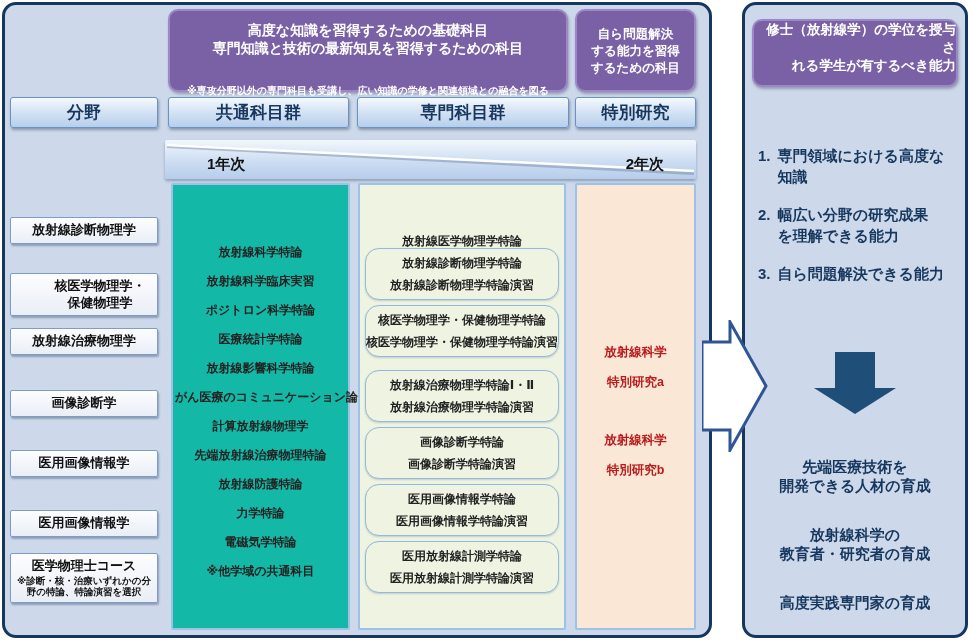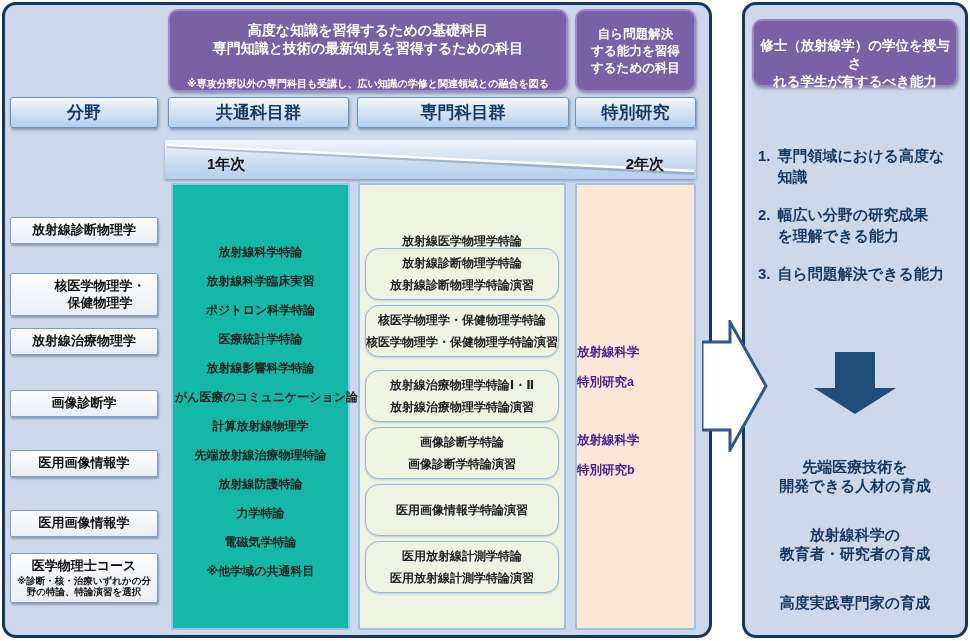--- a/index.html
+++ b/index.html
@@ -21,28 +21,28 @@
 
   
   .purple {
     position:absolute; background:#7a61a6;
     border:2px solid #9d87c6; border-radius:10px;
     color:#ffffff; text-align:center;
     box-shadow:1px 2px 3px rgba(40,40,80,.35);
   }
   #purple-main { left:163px; top:4px; width:400px; height:83px; padding-top:11px; }
   #purple-main .big-line { font-size:14px; font-weight:bold; line-height:17.5px; }
-  #purple-main .small-note { font-size:10px; font-weight:bold; margin-top:20px; }
+  #purple-main .small-note { font-size:10px; font-weight:bold; margin-top:27px; }
   #purple-research {
     left:570px; top:4px; width:121px; height:83px;
     font-size:12.5px; font-weight:bold; line-height:17px; padding-top:15px;
   }
   #purple-degree {
     left:7px; top:14px; width:206px; height:68px;
-    font-size:13.5px; font-weight:bold; line-height:18px; padding-top:16px;
+    font-size:13.5px; font-weight:bold; line-height:18px; text-align:right;
   }
 
   
   .col-header {
     position:absolute; top:92px; height:31px;
     background:linear-gradient(180deg,#f4f9fe 0%,#d6e4f5 45%,#b7cfec 100%);
     border:1.5px solid #6b93c0; border-radius:3px;
     color:#17375e; font-size:17px; font-weight:bold;
     display:flex; align-items:center; justify-content:center;
     box-shadow:1px 2px 3px rgba(30,50,90,.4);
@@ -101,22 +101,22 @@
   .pair-box {
     width:100%; background:#eef3e2; border:1.5px solid #95b9dc; border-radius:14px;
     height:52px; margin-bottom:5px;
     display:flex; flex-direction:column; justify-content:space-around; padding:3px 0;
     box-shadow:0 1px 2px rgba(30,50,90,.2);
   }
   #spec-box > div:nth-of-type(4) { margin-top:13px; }
   #spec-last { margin-top:7px; }
   #research-box { left:570px; width:121px; background:#fbe7d6; }
   .research-group {
-    position:absolute; left:0; width:100%; text-align:left;
-    font-size:12.5px; font-weight:600; color:#4c1d95; line-height:30px;
+    position:absolute; left:0; width:100%; text-align:center;
+    font-size:12.5px; font-weight:600; color:#b91c1c; line-height:30px;
   }
   #research-box > div:nth-of-type(1) { top:152px; }
   #research-box > div:nth-of-type(2) { top:240px; }
 
   
   #abilities {
     position:absolute; left:13px; top:140px; width:200px;
     display:flex; flex-direction:column; gap:17px;
   }
   .ability { display:flex; gap:7px; color:#17375e; font-size:15px; font-weight:bold; line-height:21px; }
@@ -244,20 +244,21 @@
         <div class="subject">放射線治療物理学特論Ⅰ・Ⅱ</div>
         <div class="subject">放射線治療物理学特論演習</div>
       </div>
 
       <div class="pair-box">
         <div class="subject">画像診断学特論</div>
         <div class="subject">画像診断学特論演習</div>
       </div>
 
       <div class="pair-box">
+        <div class="subject">医用画像情報学特論</div>
         <div class="subject">医用画像情報学特論演習</div>
       </div>
 
       <div class="pair-box">
         <div class="subject">医用放射線計測学特論</div>
         <div class="subject">医用放射線計測学特論演習</div>
       </div>
     </div>
 
   <div id="research-box" class="col-box">

